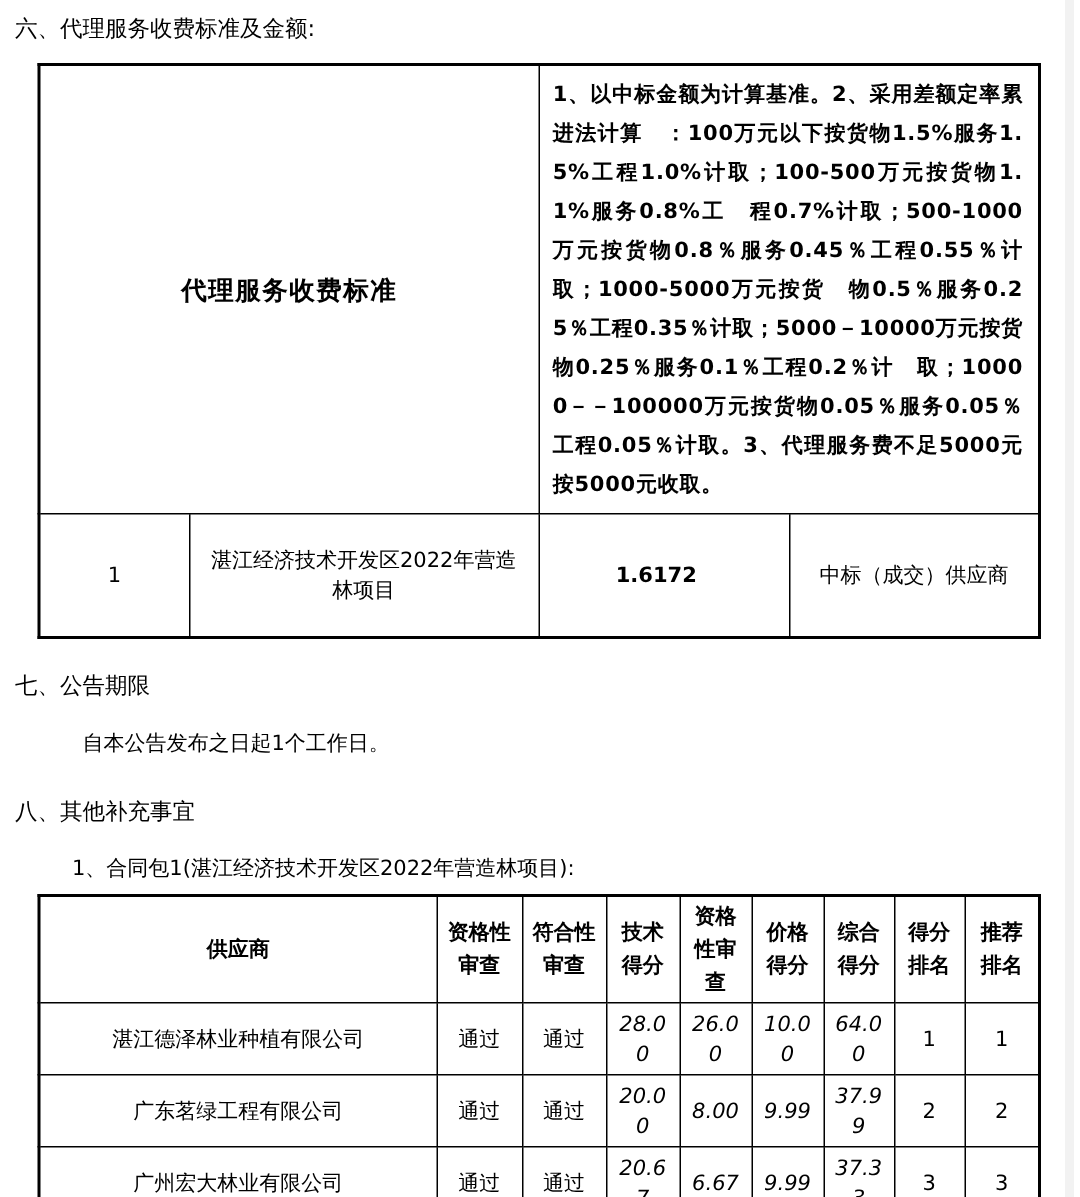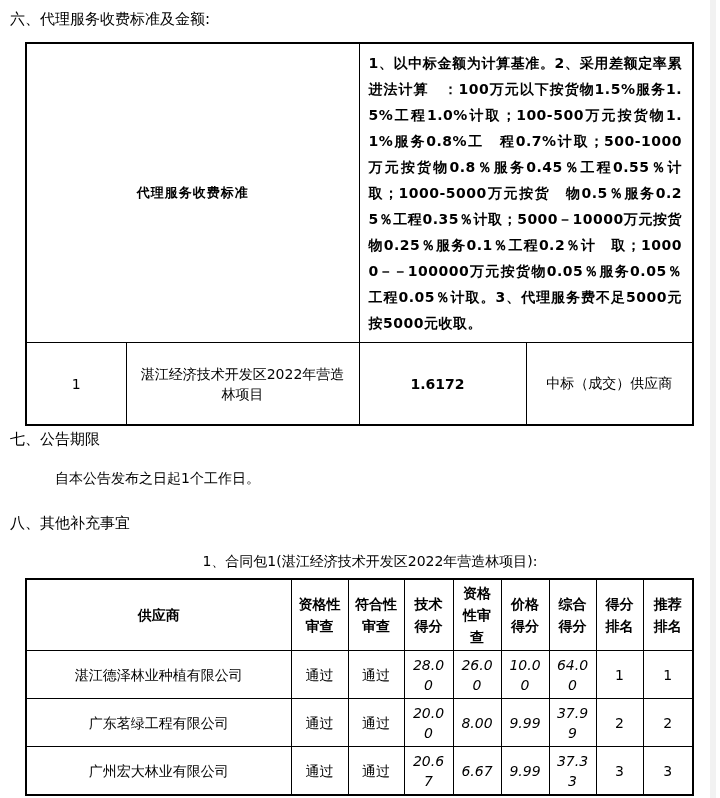--- a/index.html
+++ b/index.html
@@ -17,30 +17,29 @@
   }
   .content {
     padding: 10px 28px 30px 10px;
   }
   .sec-heading {
     font-weight: normal;
     font-size: 15px;
     margin: 0;
     line-height: 18px;
   }
-  .sec7 { margin-top: 4px; }
+  .sec7 { margin-top: 22px; }
   .sec8 { margin-top: 27px; }
   .para {
     margin: 21px 0 0 45px;
     line-height: 18px;
   }
   .item {
     margin: 20px 0 0 38px;
     line-height: 18px;
-    text-align: center;
   }
   table {
     border-collapse: collapse;
     table-layout: fixed;
     margin-left: 15px;
     width: 667px;
     border: 2px solid #000;
   }
   .tbl1 { margin-top: 14px; }
   .tbl3 { margin-top: 8px; }
@@ -49,21 +48,21 @@
     text-align: center;
     vertical-align: middle;
     padding: 2px;
     font-size: 14px;
     font-weight: normal;
     word-break: break-all;
   }
   th { font-weight: bold; }
   .fee-label-cell {
     font-weight: bold;
-    font-size: 13px;
+    font-size: 17px;
     letter-spacing: 1px;
     height: 255px;
   }
   .fee-desc-cell {
     font-weight: bold;
     text-align: justify;
     text-align-last: left;
     padding: 6px 10px 6px 9px;
     line-height: 26px;
     letter-spacing: 0.5px;

